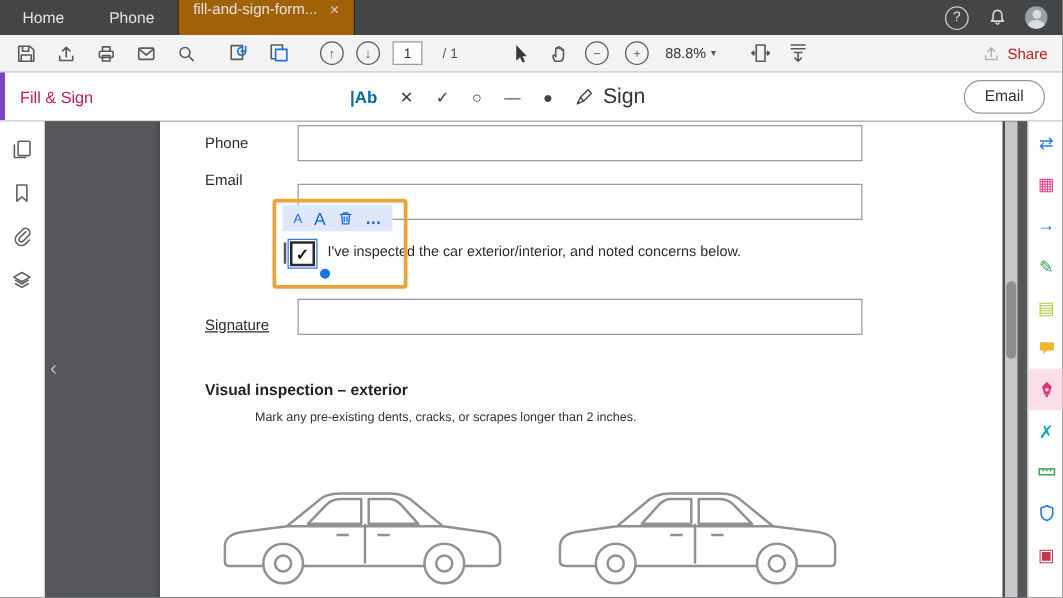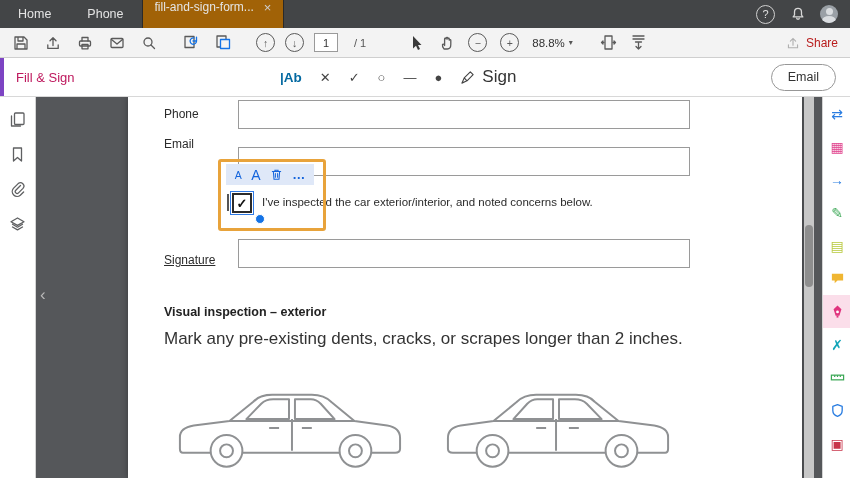--- a/index.html
+++ b/index.html
@@ -65,21 +65,21 @@
   .docarea{position:absolute;left:36px;top:97px;width:786px;height:381px;background:#55575a;overflow:hidden;}
   .chevron{position:absolute;left:4px;top:188px;color:#b9b9b9;font-size:17px;cursor:pointer;}
   .pdfpage{position:absolute;left:92px;top:0;width:674px;height:381px;background:#fff;
     box-shadow:0 0 6px rgba(0,0,0,.35);}
   .scrollbar{position:absolute;right:8px;top:0;width:10px;height:381px;background:#c7c7c7;}
   .scroll-thumb{position:absolute;left:1px;top:128px;width:8px;height:62px;background:#8e8e8e;border-radius:4px;cursor:pointer;}
 
   .f-label{position:absolute;font-size:12px;color:#2b2b2b;}
   .f-input{position:absolute;background:#fff;border:1px solid #9a9a9a;box-sizing:border-box;cursor:text;}
   .sec-h{position:absolute;font-size:12.5px;font-weight:bold;color:#222;}
-  .sec-p{position:absolute;font-size:17px;color:#333;}
+  .sec-p{position:absolute;font-size:10px;color:#333;margin-left:40px;}
 
   
   .ann-box{position:absolute;left:90px;top:62px;width:102px;height:66px;border:3px solid #e8a33b;
     border-radius:3px;z-index:5;}
   .ann-toolbar{position:absolute;left:98px;top:67px;width:88px;height:21px;background:#dfe8f8;
     z-index:6;display:flex;align-items:center;justify-content:space-around;padding:0 4px;box-sizing:border-box;}
   .ann-a1{color:#1464dc;font-size:10.5px;cursor:pointer;}
   .ann-a2{color:#1464dc;font-size:14px;cursor:pointer;}
   .ann-more{color:#1464dc;font-size:13px;font-weight:bold;cursor:pointer;line-height:8px;}
   .ann-cursor{position:absolute;left:99px;top:97px;width:1.5px;height:17px;background:#555;z-index:6;}

